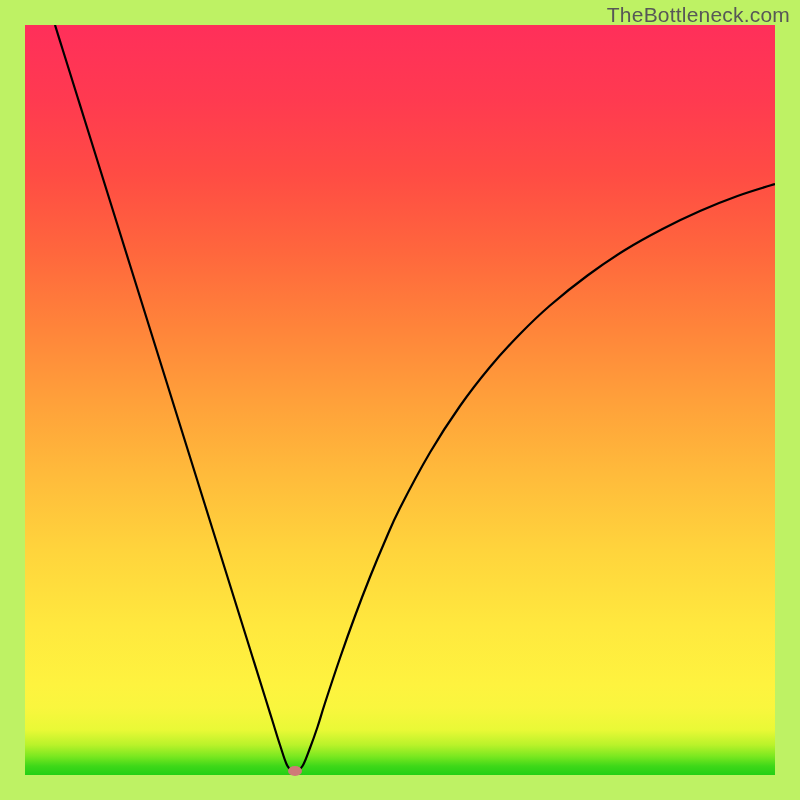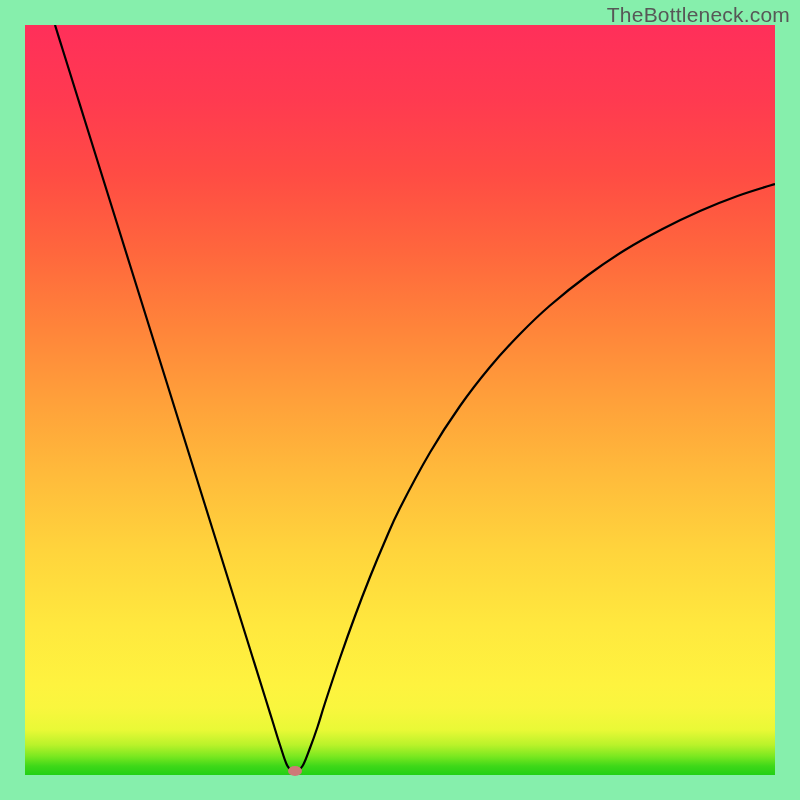--- a/index.html
+++ b/index.html
@@ -1,20 +1,20 @@
 <!DOCTYPE html>
 <html><head>
 <meta charset="utf-8">
 <style>
   * { margin: 0; padding: 0; box-sizing: border-box; }
   html, body { width: 800px; height: 800px; overflow: hidden; background: #000; }
   .frame {
     width: 800px;
     height: 800px;
-    background: #86efac;
+    background: #bef264;
     position: relative;
   }
   .plot-area {
     position: absolute;
     left: 25px;
     top: 25px;
     width: 750px;
     height: 750px;
     background: linear-gradient(to top,
       #22d015 0%,

